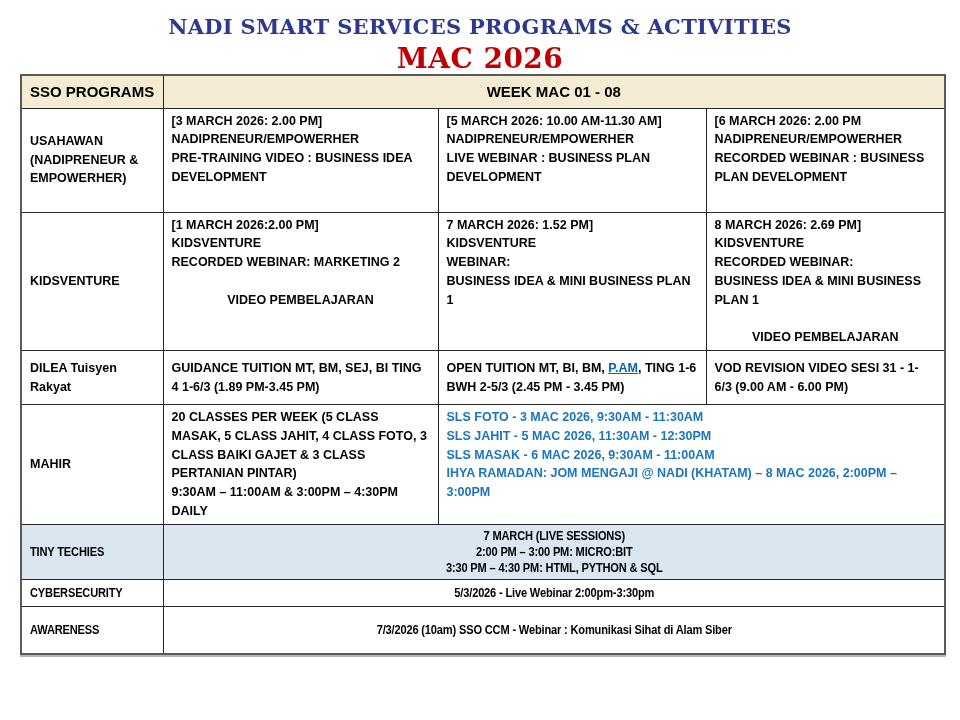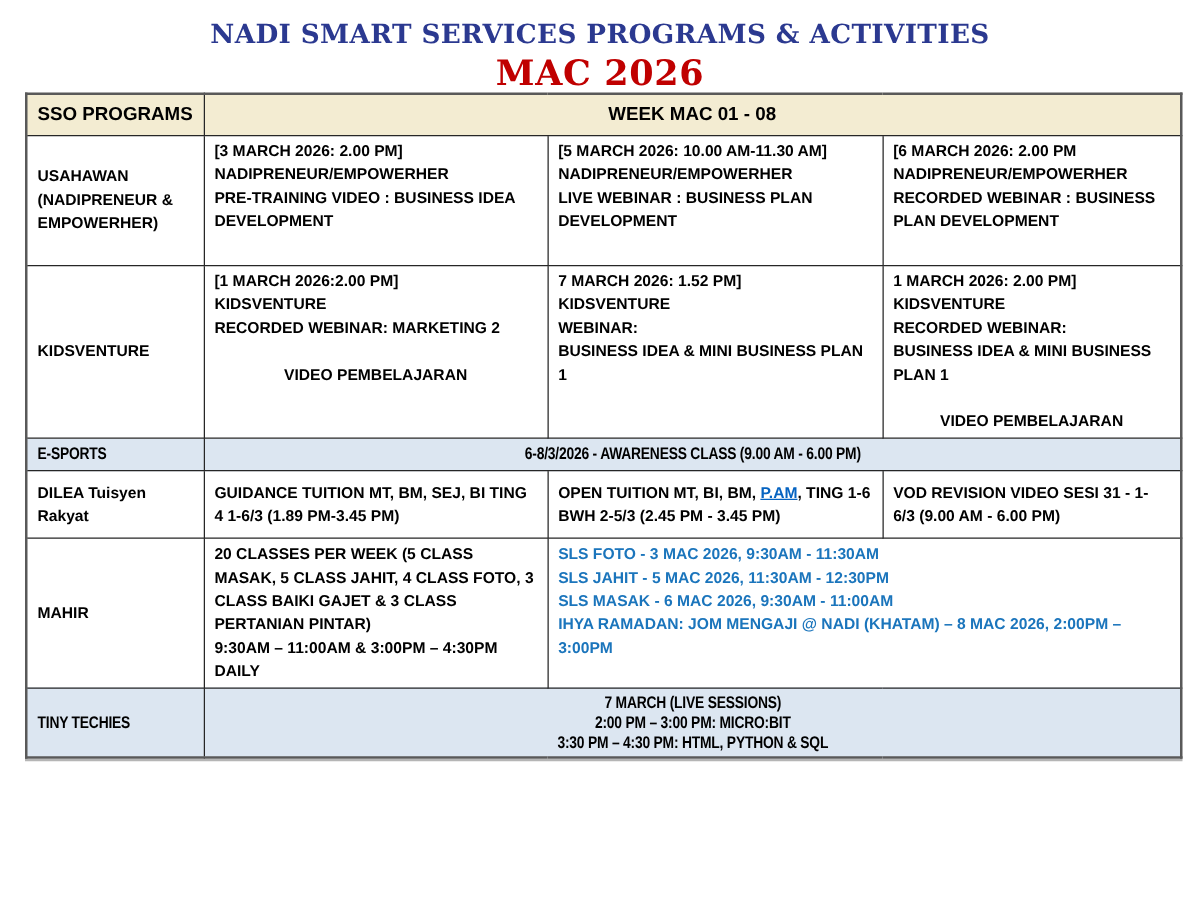--- a/index.html
+++ b/index.html
@@ -97,36 +97,28 @@
         <div>RECORDED WEBINAR: MARKETING 2</div>
         <div class="gap">VIDEO PEMBELAJARAN</div>
       </td>
       <td class="ct">
         <div>7 MARCH 2026:  1.52 PM]</div>
         <div>KIDSVENTURE</div>
         <div>WEBINAR:</div>
         <div>BUSINESS IDEA &amp; MINI BUSINESS PLAN 1</div>
       </td>
       <td class="ct">
-        <div>1 MARCH 2026:  2.00 PM]</div>
+        <div>8 MARCH 2026:  2.69 PM]</div>
         <div>KIDSVENTURE</div>
         <div>RECORDED WEBINAR:</div>
         <div>BUSINESS IDEA &amp; MINI BUSINESS PLAN 1</div>
         <div class="gap">VIDEO PEMBELAJARAN</div>
       </td>
     </tr>
 
-    <tr class="bluerow" style="height:26px">
-      <td class="lbl">
-        <div class="cond left">E-SPORTS</div>
-      </td>
-      <td class="center" colspan="3">
-        <div class="cond">6-8/3/2026   - AWARENESS CLASS (9.00 AM - 6.00 PM)</div>
-      </td>
-    </tr>
 
     <tr style="height:54px">
       <td class="lbl">DILEA Tuisyen Rakyat</td>
       <td class="ct" style="vertical-align:middle">
         <div>GUIDANCE TUITION MT, BM, SEJ, BI TING 4 1-6/3  (1.89 PM-3.45 PM)</div>
       </td>
       <td class="ct" style="vertical-align:middle">
         <div><span>OPEN TUITION MT, BI, BM, </span><a class="plink">P.AM</a><span>, TING 1-6 BWH 2-5/3  (2.45 PM - 3.45 PM)</span></div>
       </td>
       <td class="ct" style="vertical-align:middle">
@@ -154,17 +146,33 @@
       </td>
       <td class="center" colspan="3">
         <div class="cond tight">
           <div>7  MARCH (LIVE SESSIONS)</div>
           <div>2:00  PM – 3:00  PM: MICRO:BIT</div>
           <div>3:30  PM – 4:30  PM: HTML, PYTHON &amp; SQL</div>
         </div>
       </td>
     </tr>
 
+    <tr style="height:27px">
+      <td class="lbl">
+        <div class="cond left">CYBERSECURITY</div>
+      </td>
+      <td class="center" colspan="3">
+        <div class="cond">5/3/2026   - Live Webinar 2:00pm-3:30pm</div>
+      </td>
+    </tr>
 
+    <tr style="height:47px">
+      <td class="lbl">
+        <div class="cond left">AWARENESS</div>
+      </td>
+      <td class="center" colspan="3">
+        <div class="cond">7/3/2026  (10am) SSO CCM - Webinar : Komunikasi Sihat di Alam Siber</div>
+      </td>
+    </tr>
 
   </tbody>
     </table>
 </div>
 
 </body></html>

